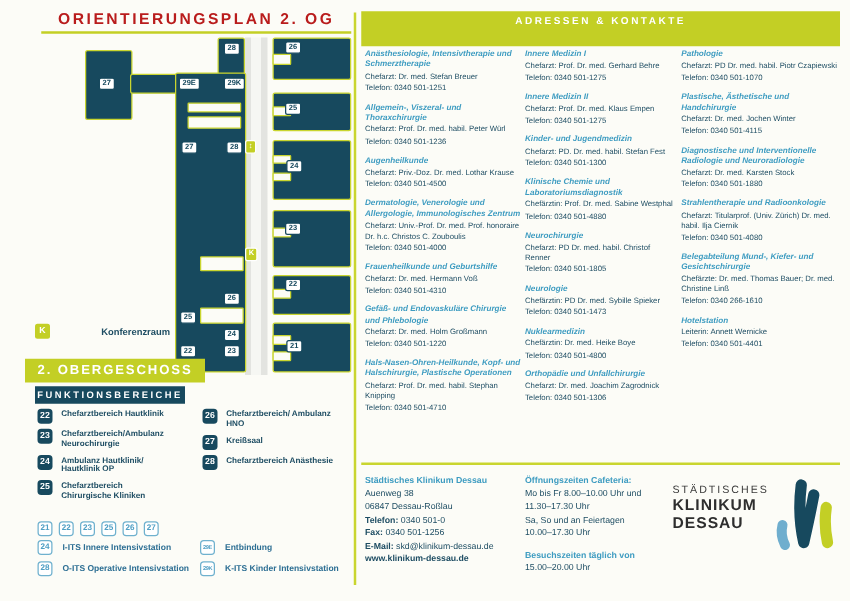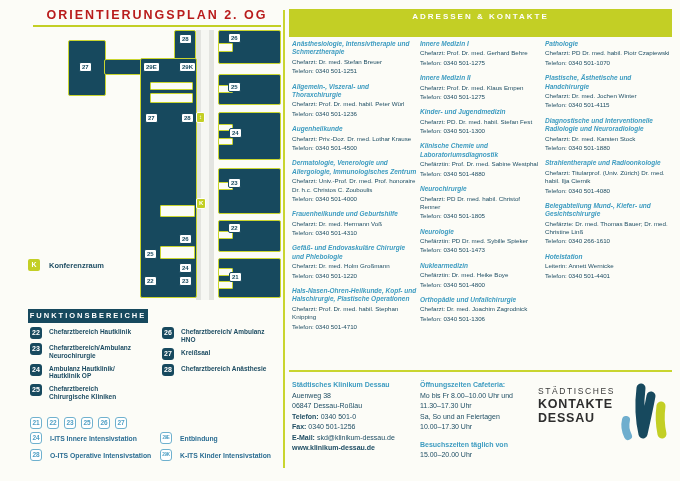--- a/index.html
+++ b/index.html
@@ -18,21 +18,21 @@
   .blk { position:absolute; background:#17495E; border:1.5px solid #C9D52F; border-radius:2px; }
   .slot { position:absolute; background:#FCFCF7; border:1.5px solid #C9D52F; border-radius:1px; }
   .pb { position:absolute; z-index:5; background:#fff; border:1px solid #17495E; border-radius:2px;
         color:#17495E; font-size:6px; font-weight:bold; line-height:8px; padding:0 2px; text-align:center; }
   .pby { position:absolute; z-index:6; background:#C3CF25; border:1px solid #fff; border-radius:2px;
          color:#fff; font-size:6px; font-weight:bold; line-height:9px; padding:0 2px; text-align:center; }
 
   .legend-k { position:absolute; left:28px; top:259px; display:flex; align-items:center; gap:9px; }
   .legend-k .kb { width:12px; height:12px; background:#C3CF25; border-radius:2px; color:#fff;
                   font-size:7px; font-weight:bold; text-align:center; line-height:12px; }
-  .legend-k .kl { font-size:7.5px; font-weight:bold; color:#1E4D63; }
+  .legend-k .kl { font-size:7.5px; font-weight:bold; color:#1E4D63;margin-left:32px; }
 
   .og-box { position:absolute; left:20px; top:287px; background:#C3CF25; color:#fff;
             font-size:10.5px; font-weight:bold; letter-spacing:1.5px; padding:3px 10px 4px 10px; }
 
   .sec-head { position:absolute; color:#fff; font-weight:bold; font-size:7.5px; letter-spacing:2px;
               text-align:center; height:14px; line-height:14px; }
   .func-head { left:28px; top:309px; width:120px; background:#17495E; }
   .stat-head { left:30px; top:400px; width:118px; background:#5BA7C8; }
 
   .func-col { position:absolute; top:327px; }
@@ -135,20 +135,21 @@
     <div class="pb" style="left:196px;top:242px;">21</div>
     <div class="pby" style="left:163px;top:82px;">↕</div>
     <div class="pby" style="left:163px;top:168px;">K</div>
   </div>
 
   <div class="legend-k">
     <div class="kb">K</div>
     <div class="kl">Konferenzraum</div>
   </div>
 
+  <div class="og-box">2. OBERGESCHOSS</div>
 
   <div class="sec-head func-head">FUNKTIONSBEREICHE</div>
   <div class="func-col c1">
 
       <div class="func-item">
         <div class="func-badge">22</div>
         <div class="func-label">Chefarztbereich Hautklinik</div>
       </div>
 
       <div class="func-item">
@@ -378,21 +379,21 @@
     <div class="f-line">Sa, So und an Feiertagen</div>
     <div class="f-line">10.00–17.30 Uhr</div>
     <div class="f-gap"></div>
     <div class="f-head">Besuchszeiten täglich von</div>
     <div class="f-line">15.00–20.00 Uhr</div>
   </div>
 
   <div class="logo">
     <div class="logo-text">
       <div class="logo-l1">STÄDTISCHES</div>
-      <div class="logo-l2">KONTAKTE</div>
+      <div class="logo-l2">KLINIKUM</div>
       <div class="logo-l3">DESSAU</div>
     </div>
     <svg width="52" height="62" viewBox="0 0 52 62">
       <path d="M9 38 Q7 46 11 54" stroke="#6FAECE" stroke-width="8" stroke-linecap="round" fill="none"></path>
       <path d="M24 6 Q21 30 26 52 Q31 30 34 14" stroke="#17495E" stroke-width="9" stroke-linecap="round" stroke-linejoin="round" fill="none"></path>
       <path d="M44 24 Q42 38 45 52" stroke="#C3CF25" stroke-width="9" stroke-linecap="round" fill="none"></path>
     </svg>
   </div>
 
 </div>

